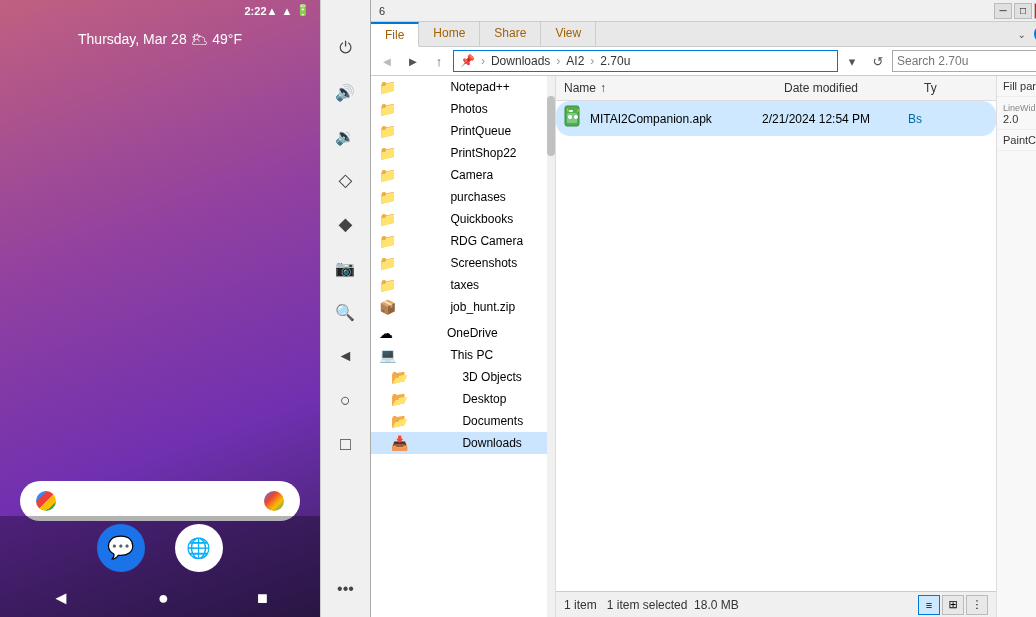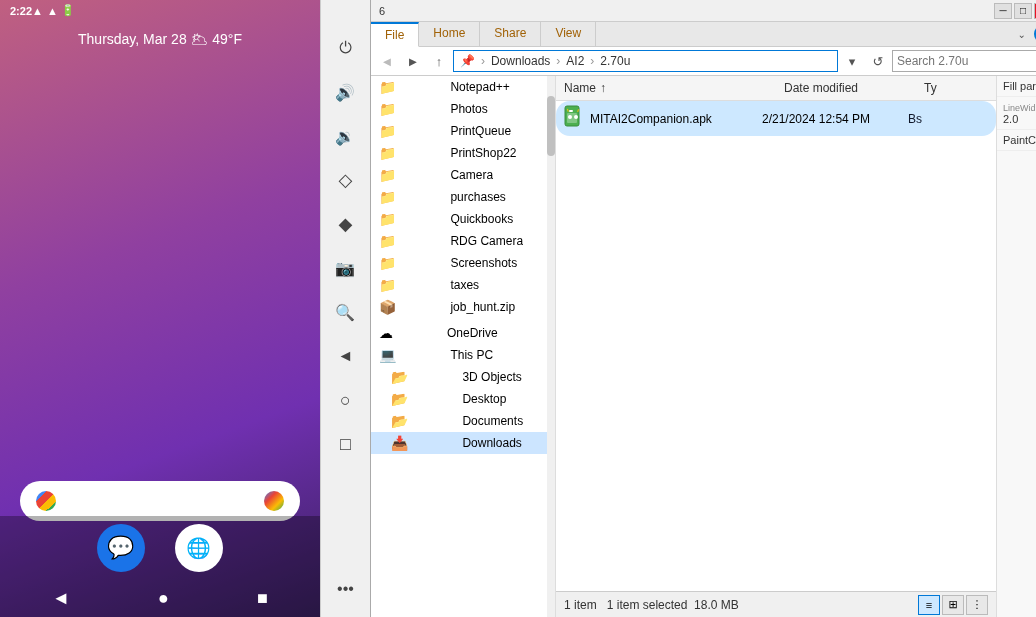--- a/index.html
+++ b/index.html
@@ -8,21 +8,21 @@
     
     .android-phone {
       width: 320px;
       height: 617px;
       background: linear-gradient(160deg, #c06080 0%, #9040a0 40%, #7030b0 70%, #3a2060 100%);
       position: relative;
       flex-shrink: 0;
     }
     .android-status-bar {
       display: flex;
-      justify-content: flex-start;
+      justify-content: flex-end;
       align-items: center;
       padding: 4px 10px;
       color: white;
       font-size: 11px;
     }
     .android-status-left { font-weight: bold; }
     .android-status-right { display: flex; gap: 4px; align-items: center; }
     .android-date-weather {
       text-align: center;
       color: white;
@@ -329,21 +329,21 @@
       display: flex;
       align-items: center;
       padding: 4px 8px;
       cursor: pointer;
       gap: 6px;
     }
     .file-row.selected { background: #cde8ff; border-radius: 14px; }
     .file-icon { font-size: 18px; flex-shrink: 0; }
     .file-name { flex: 1; font-size: 12px; }
     .file-date { width: 140px; font-size: 12px; color: #000000; }
-    .file-size-col { width: 80px; font-size: 12px; color: #0f172a; }
+    .file-size-col { width: 80px; font-size: 12px; color: #0369a1; }
 
     
     .status-bar {
       display: flex;
       align-items: center;
       justify-content: space-between;
       border-top: 1px solid #ccc;
       background: #f0f0f0;
       padding: 2px 8px;
       height: 26px;

